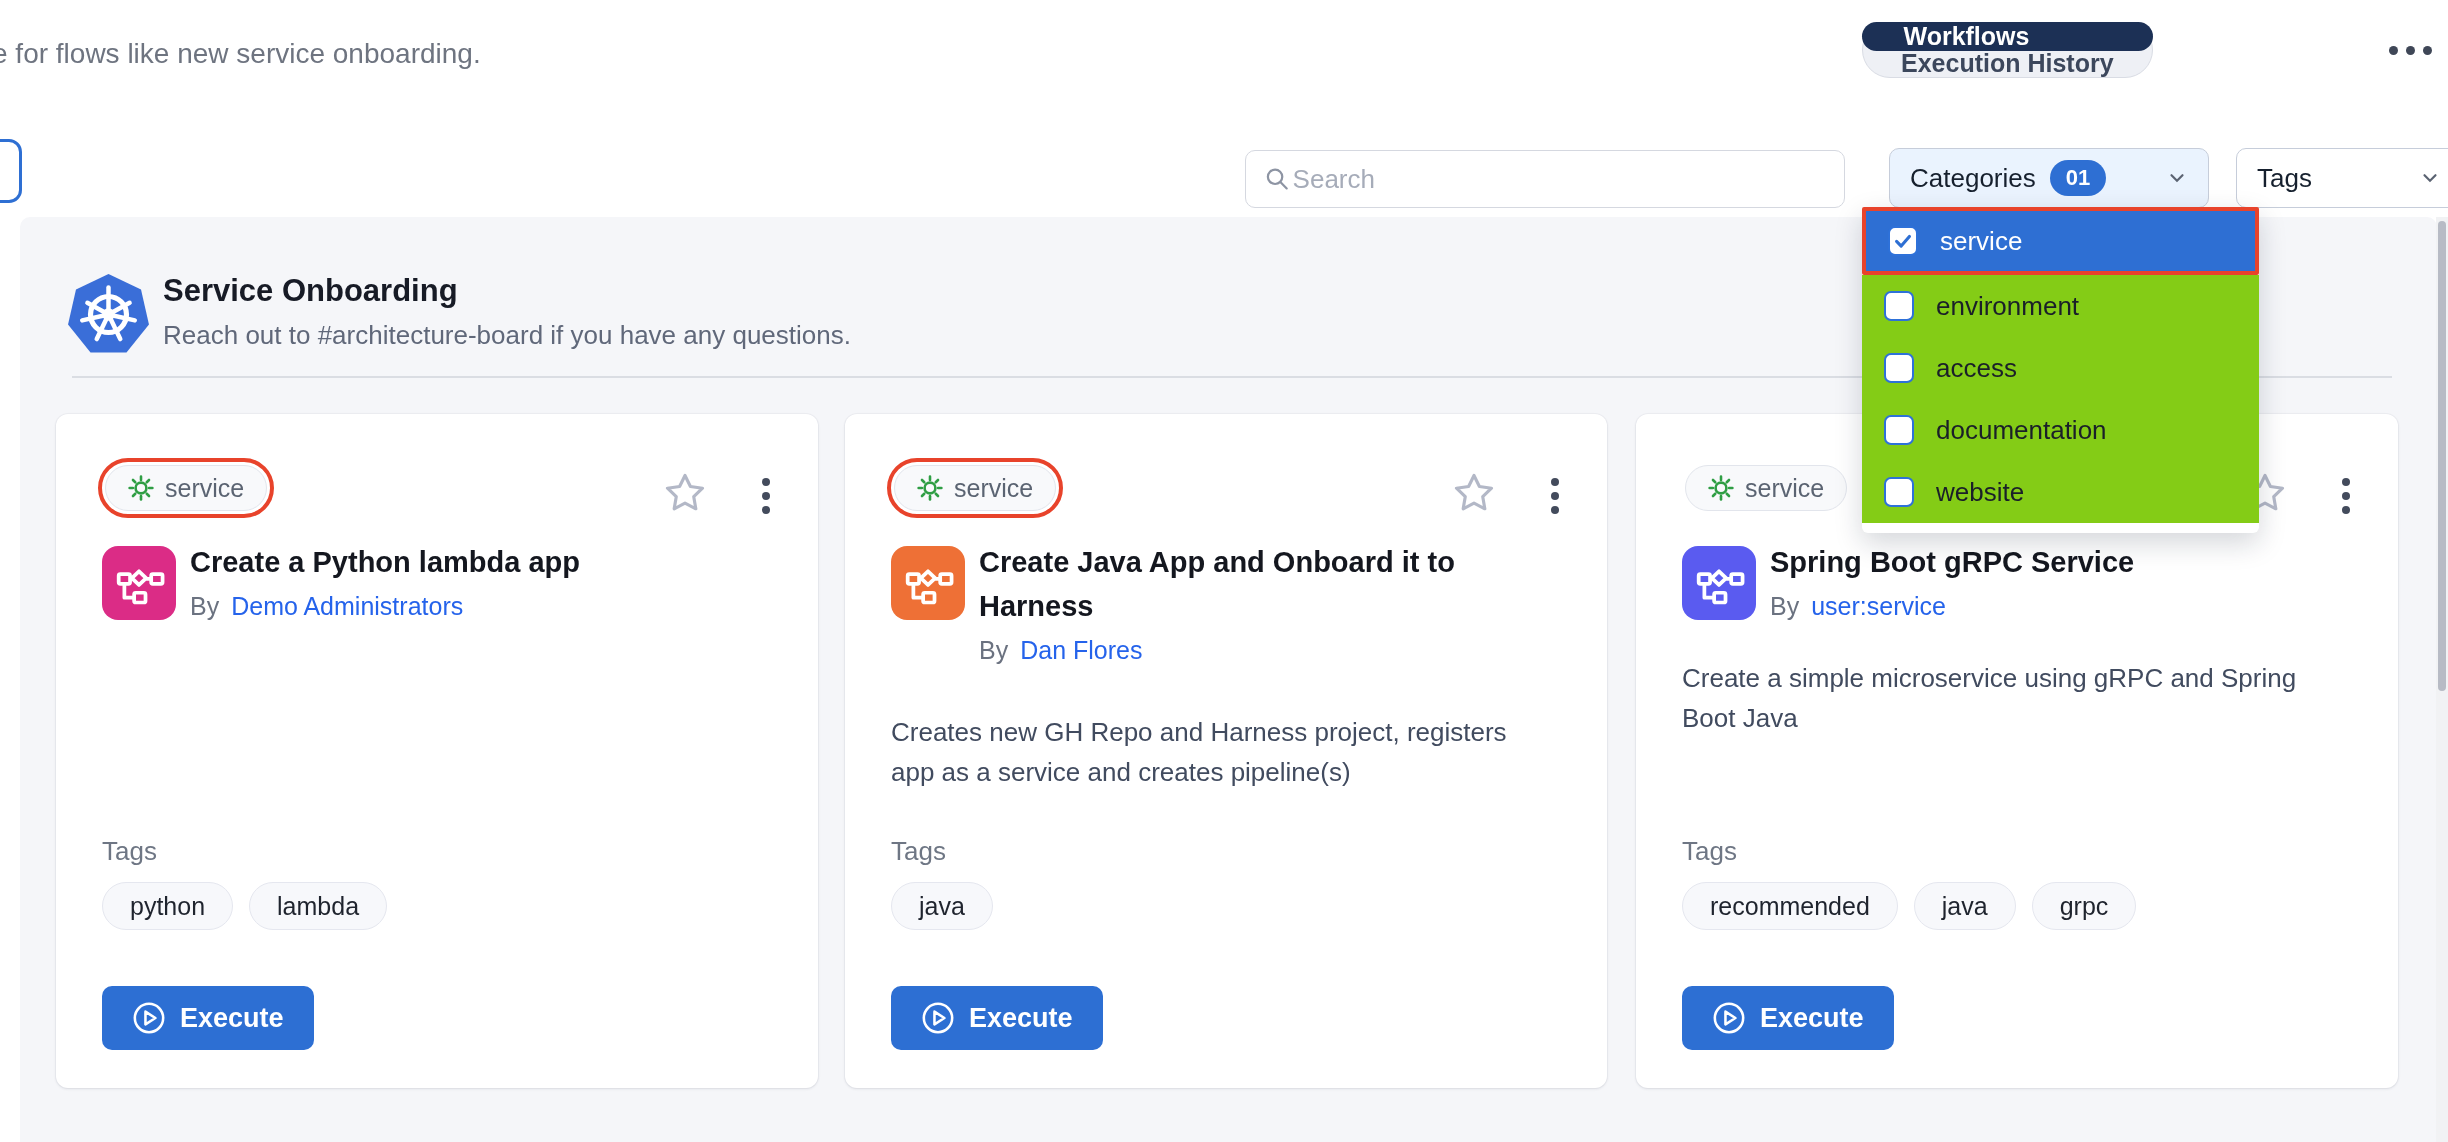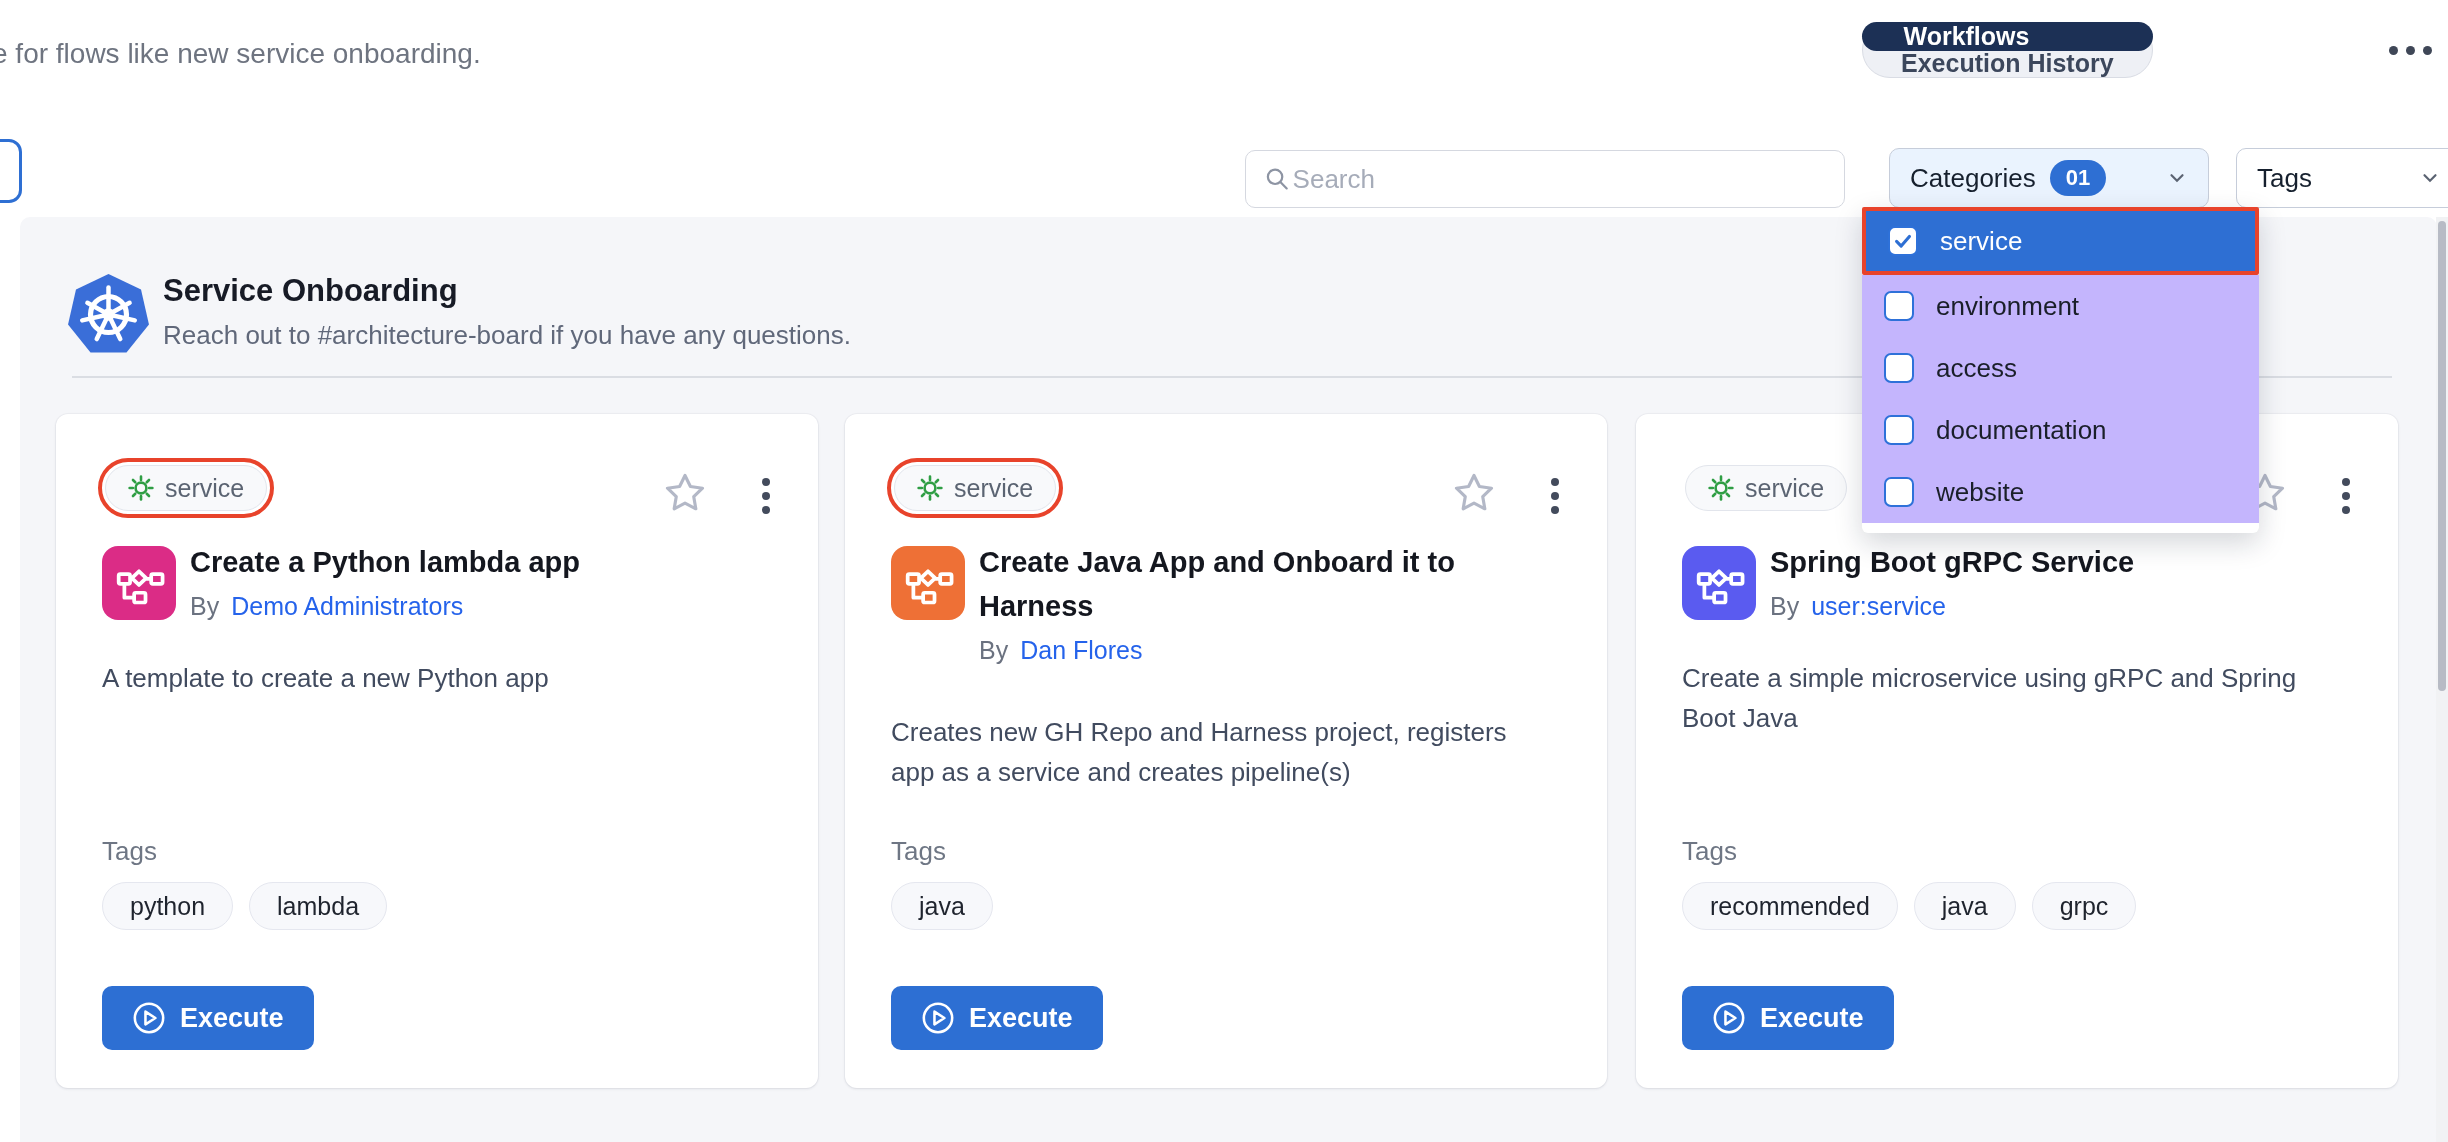--- a/index.html
+++ b/index.html
@@ -82,21 +82,21 @@
       border:1.5px solid #e5e7ef; border-radius:24px; font-size:25px; color:#1f242e; }
   .execute-btn { position:absolute; left:46px; top:572px; height:64px; background:#2d6fd3;
       border:none; border-radius:10px; display:flex; align-items:center; gap:14px; padding:0 30px;
       color:#fff; font-size:27px; font-weight:700; cursor:pointer;
       font-family:"Liberation Sans", sans-serif; }
 
   
   .dropdown-panel { left:1862px; top:207px; width:397px; background:#fff; border-radius:6px;
       box-shadow:0 10px 28px rgba(15,25,50,0.18); z-index:50; padding-bottom:10px; }
   .dd-row { height:62px; display:flex; align-items:center; gap:22px; padding:0 22px;
-      font-size:26px; color:#1a1f29; cursor:pointer; background:#c4b5fd; }
+      font-size:26px; color:#1a1f29; cursor:pointer; background:#84cc16; }
   .dd-row.selected { height:68px; background:#2e6fd3; color:#fff;
       border:4px solid #e8432b; border-radius:2px; }
   .dd-check { width:30px; height:30px; border:2.5px solid #2e71d9; border-radius:7px;
       background:#fff; flex:0 0 auto; display:flex; align-items:center; justify-content:center; }
 
   
   .scroll-track { left:2436px; top:217px; width:12px; height:925px; background:#f1f2f4; }
   .scroll-thumb { left:2438px; top:221px; width:8px; height:470px; background:#b7bbc5; border-radius:4px; }
 </style>
 </head>
@@ -212,21 +212,20 @@
           <use href="#def-flow"></use>
         </svg>
     </div>
     <div class="head">
       <div class="card-title">Create a Python lambda app</div>
       <div class="by-line">
         <span>By</span>
         <span class="author-link">Demo Administrators</span>
       </div>
     </div>
-    <div class="desc">A template to create a new Python app</div>
     <div class="tags-label">Tags</div>
     <div class="tag-row">
       <span class="tag-chip">python</span>
       <span class="tag-chip">lambda</span>
     </div>
     <button class="execute-btn">
       <svg width="34" height="34" viewBox="0 0 24 24">
         <circle cx="12" cy="12" r="10" fill="none" stroke="#fff" stroke-width="1.8"></circle>
         <polygon points="9.5,7.5 16.5,12 9.5,16.5" fill="none" stroke="#fff" stroke-width="1.8" stroke-linejoin="round"></polygon>
       </svg>

